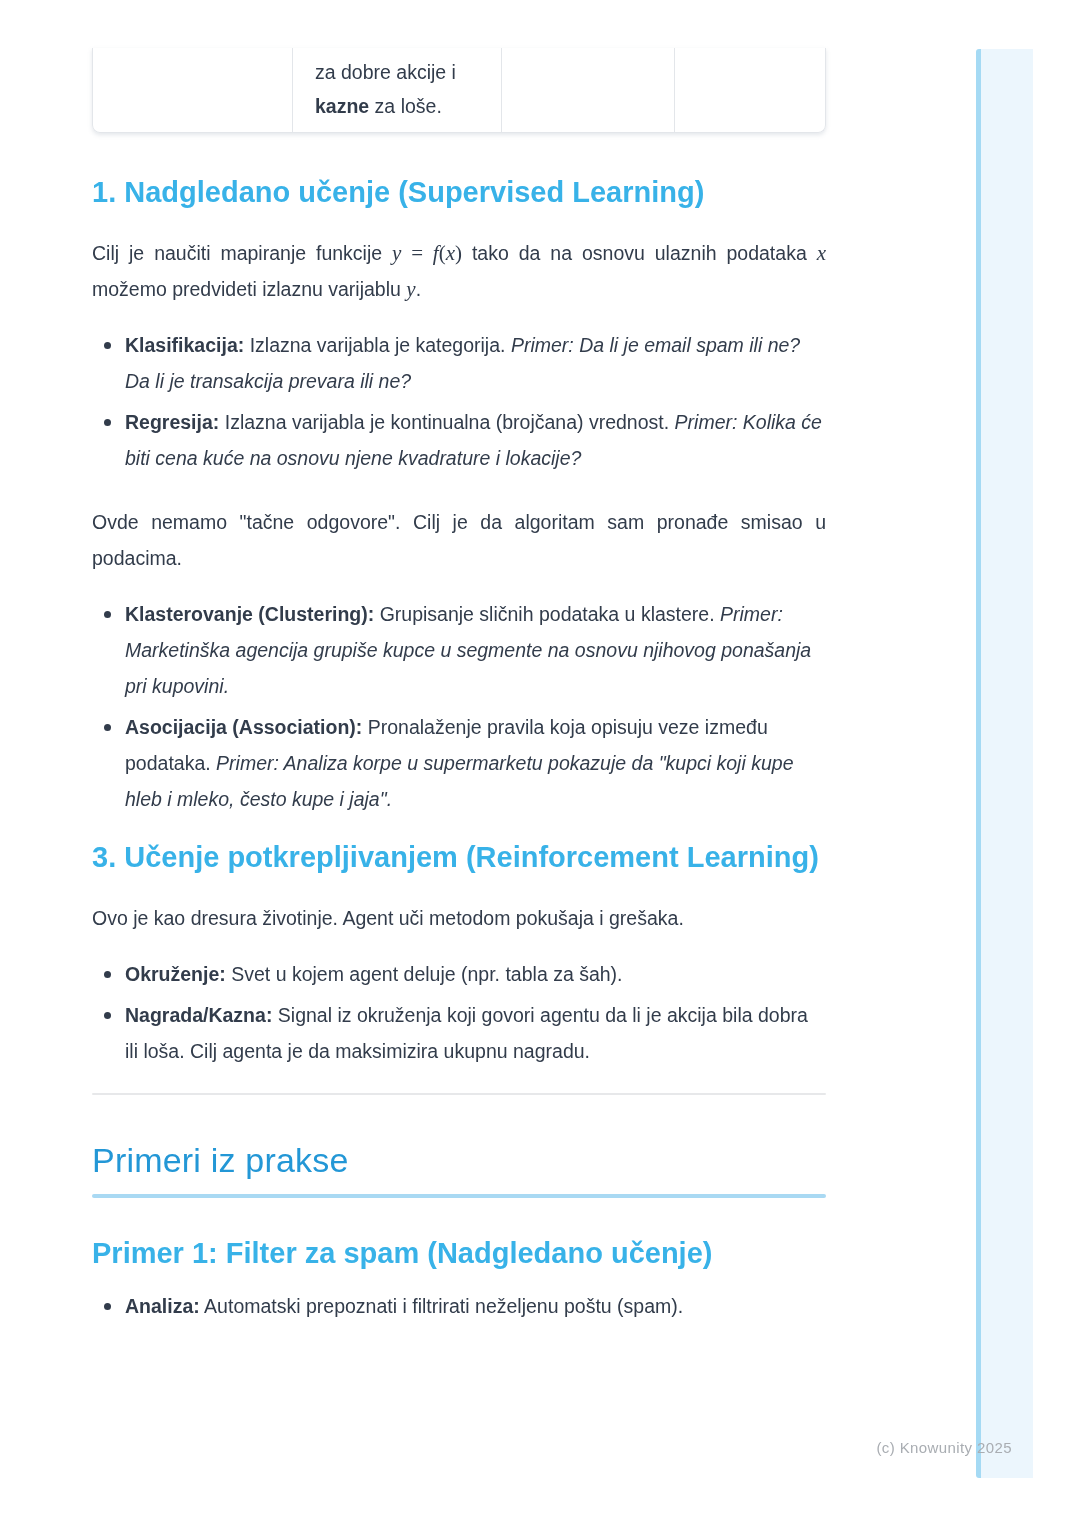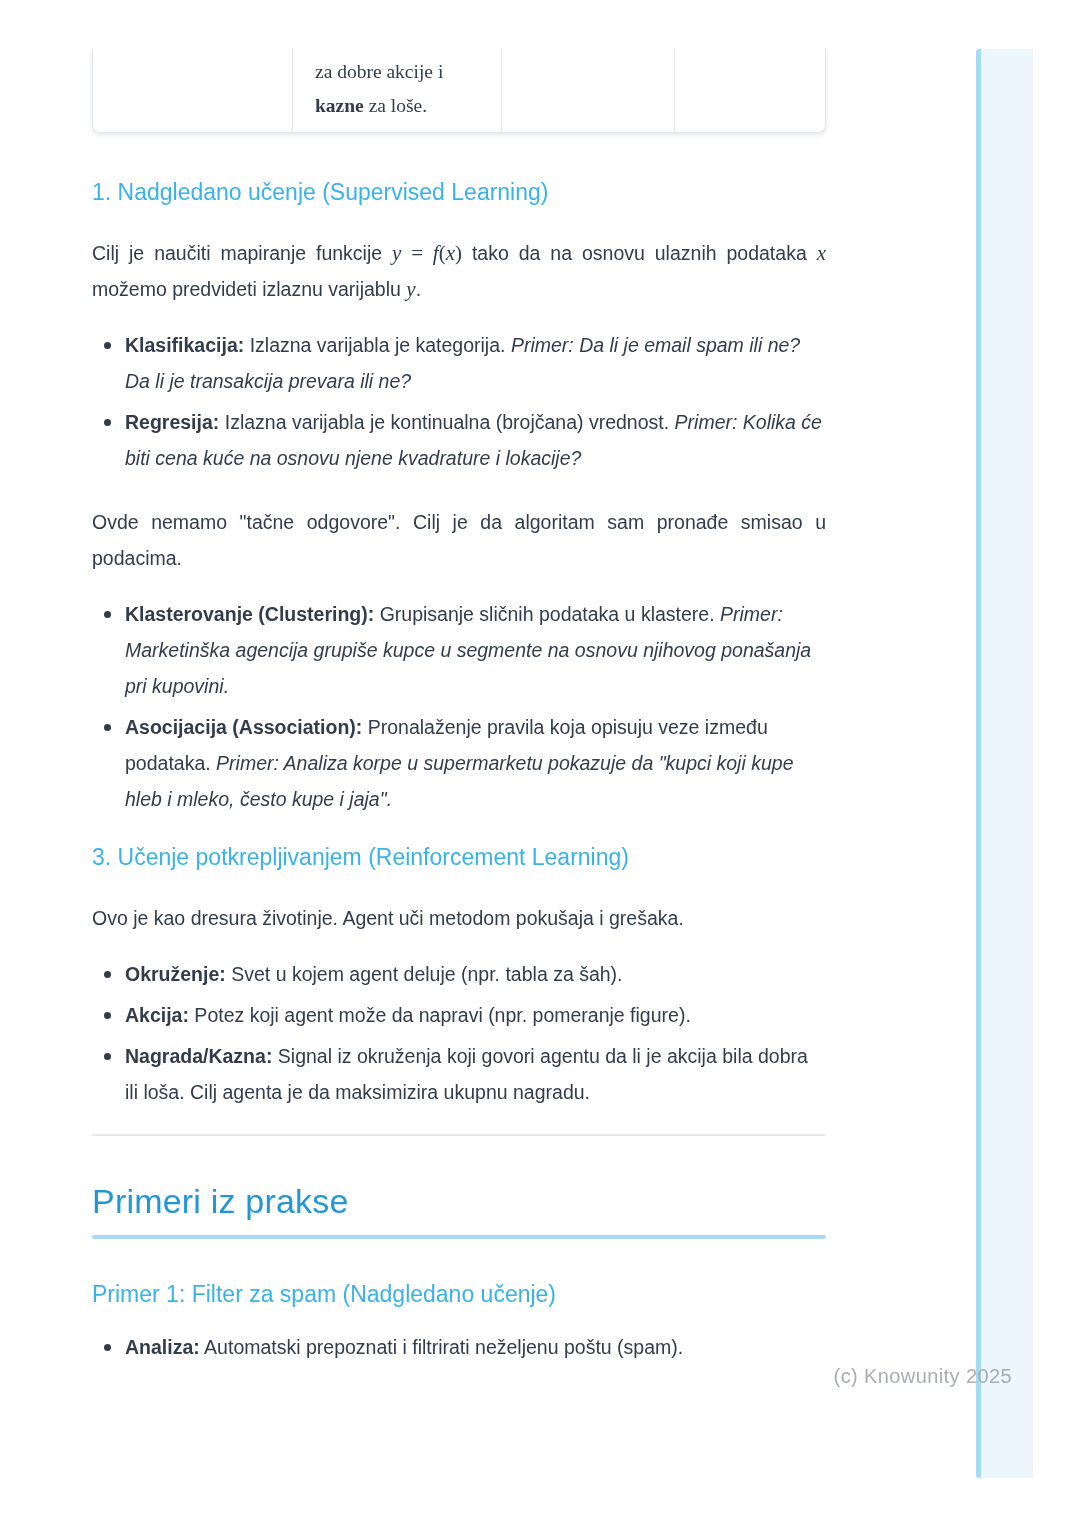--- a/index.html
+++ b/index.html
@@ -36,32 +36,32 @@
     margin-top: 48px;
     display: flex;
     height: 85px;
     border-left: 1px solid var(--table_border);
     border-right: 1px solid var(--table_border);
     border-bottom: 1px solid var(--table_border);
     border-bottom-left-radius: 8px;
     border-bottom-right-radius: 8px;
     box-shadow: 0 2px 4px rgba(148,160,175,0.25);
   }
-  .tcell { height: 100%; font-family: Liberation Serif, serif; }
+  .tcell { height: 100%; }
   .tcell.c1 { width: 200px; border-right: 1px solid var(--table_border); }
   .tcell.c2 { width: 209px; border-right: 1px solid var(--table_border);
               padding: 7px 22px 0 22px; font-size: 19.5px; line-height: 34px; }
   .tcell.c3 { width: 173px; border-right: 1px solid var(--table_border); }
   .tcell.c4 { flex: 1; }
 
   
   h3.sec {
-    font-size: 23px;
+    font-size: 29px;
     line-height: 30px;
-    font-weight: 400;
+    font-weight: 700;
     color: var(--heading_blue);
   }
   .h-s1 { margin-top: 44px; }
   .h-s2 { margin-top: 35px; }
   .h-s3 { margin-top: 25px; }
   .h-s4 { margin-top: 40px; font-size: 24px; line-height: 32px; }
 
   p.body {
     margin-top: 28px;
     font-size: 19.5px;
@@ -124,23 +124,23 @@
     width: 57px;
     height: 1429px;
     background: var(--strip_fill);
     border-left: 5px solid var(--strip_line);
     border-top-left-radius: 3px;
     border-bottom-left-radius: 3px;
   }
 
   .watermark {
     position: absolute;
-    top: 1365px;
+    top: 1439px;
     right: 68px;
-    font-size: 20px;
+    font-size: 15px;
     color: var(--watermark);
     z-index: 2;
     letter-spacing: 0.4px;
   }
 </style>
 </head>
 <body>
 
 <div class="page">
 
@@ -165,21 +165,20 @@
     <p class="body"><span class="r-n">Ovde nemamo "tačne odgovore". Cilj je da algoritam sam pronađe smisao u podacima.</span></p>
     <ul class="blist">
       <li><span class="r-b">Klasterovanje (Clustering):</span><span class="r-n"> Grupisanje sličnih podataka u klastere. </span><span class="r-i">Primer: Marketinška agencija grupiše kupce u segmente na osnovu njihovog ponašanja pri kupovini.</span></li>
       <li><span class="r-b">Asocijacija (Association):</span><span class="r-n"> Pronalaženje pravila koja opisuju veze između podataka. </span><span class="r-i">Primer: Analiza korpe u supermarketu pokazuje da "kupci koji kupe hleb i mleko, često kupe i jaja".</span></li>
     </ul>
 
     <h3 class="sec h-s3">3. Učenje potkrepljivanjem (Reinforcement Learning)</h3>
     <p class="body"><span class="r-n">Ovo je kao dresura životinje. Agent uči metodom pokušaja i grešaka.</span></p>
     <ul class="blist">
       <li><span class="r-b">Okruženje:</span><span class="r-n"> Svet u kojem agent deluje (npr. tabla za šah).</span></li>
-      <li><span class="r-b">Akcija:</span><span class="r-n"> Potez koji agent može da napravi (npr. pomeranje figure).</span></li>
       <li><span class="r-b">Nagrada/Kazna:</span><span class="r-n"> Signal iz okruženja koji govori agentu da li je akcija bila dobra ili loša. Cilj agenta je da maksimizira ukupnu nagradu.</span></li>
     </ul>
 
     <div class="divider"></div>
 
     <h1 class="big">Primeri iz prakse</h1>
     <div class="big-underline"></div>
 
     <h3 class="sec h-s4">Primer 1: Filter za spam (Nadgledano učenje)</h3>
     <ul class="blist">

